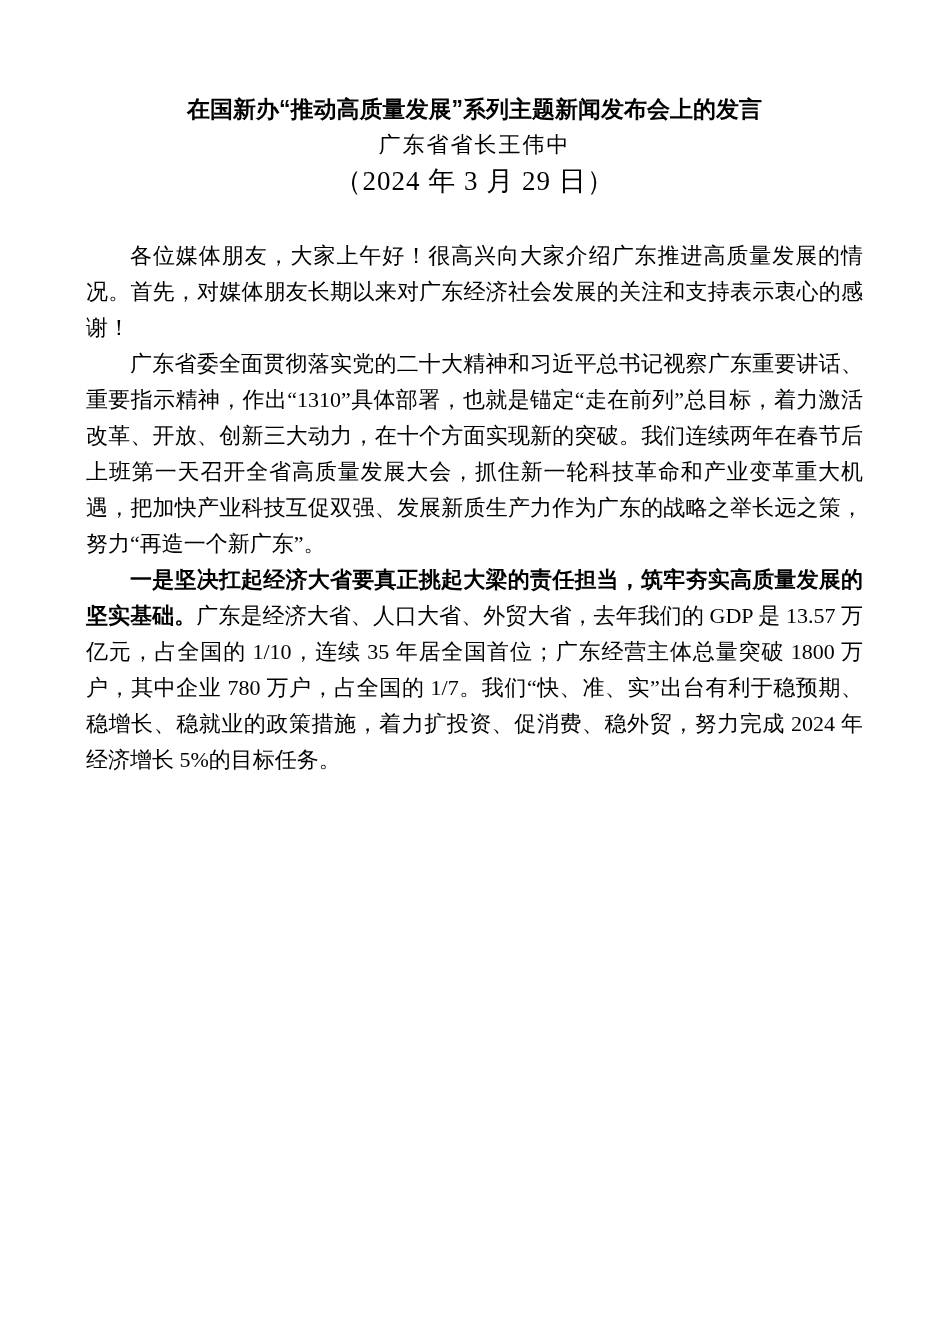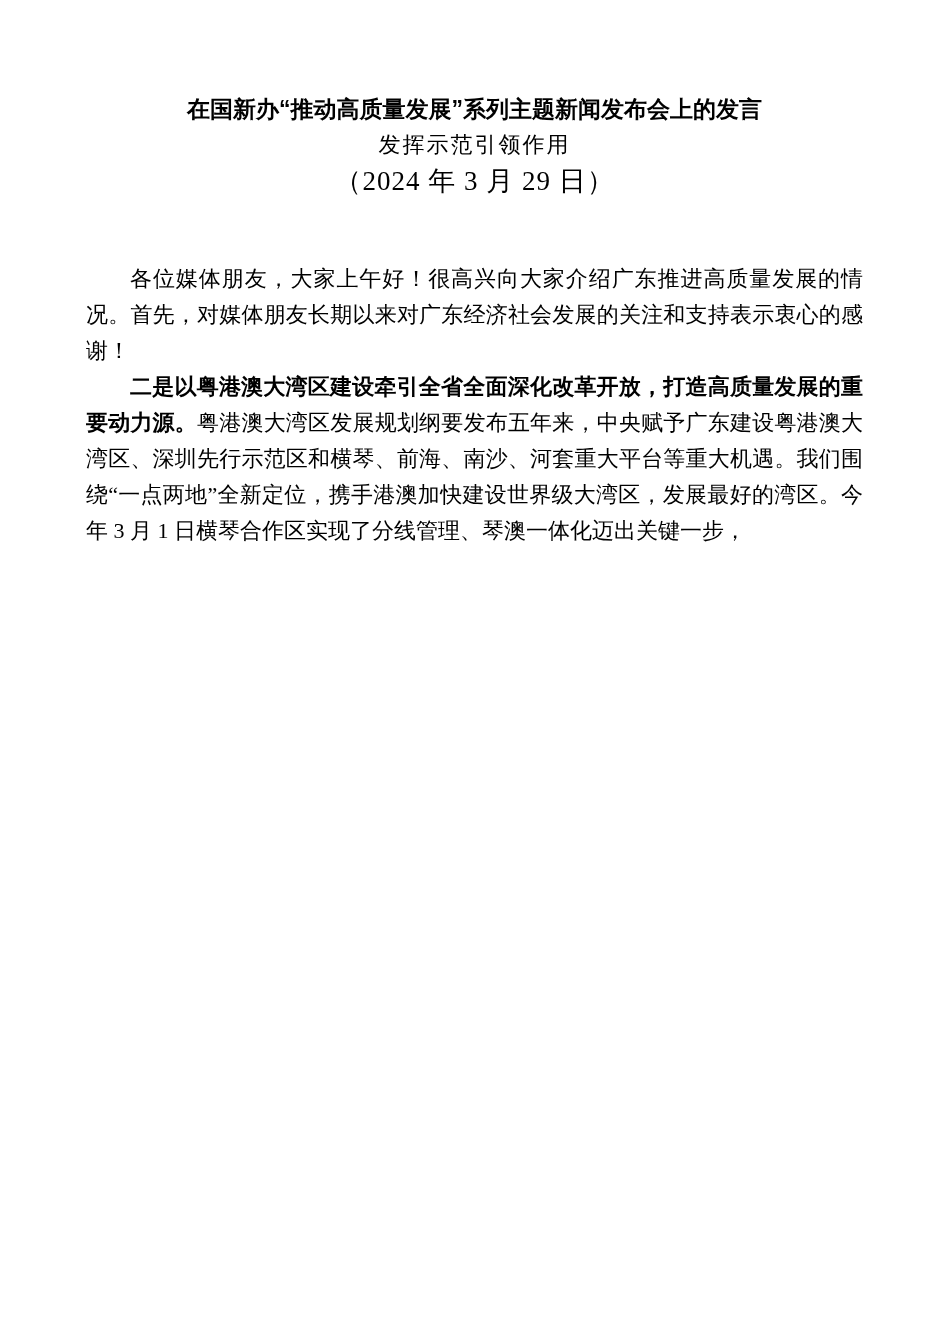--- a/index.html
+++ b/index.html
@@ -34,21 +34,21 @@
     text-align: center;
     letter-spacing: 2px;
   }
   .doc-date {
     font-size: 27px;
     line-height: 36px;
     text-align: center;
     letter-spacing: 1px;
   }
   .doc-body {
-    margin-top: 62px;
+    margin-top: 39px;
   }
   .doc-body p {
     margin: 0;
     font-size: 22px;
     line-height: 36px;
     text-align: justify;
     text-indent: 2em;
     word-break: break-all;
   }
   .lead {
@@ -56,28 +56,29 @@
     font-family: "Liberation Sans", "DejaVu Sans", sans-serif;
   }
 </style>
 </head>
 <body>
 
 <div class="page">
 
   <h1 class="doc-title">在国新办“推动高质量发展”系列主题新闻发布会上的发言</h1>
 
-  <div class="doc-author">发挥示范引领作用</div>
+  <div class="doc-author">广东省省长王伟中</div>
 
   <div class="doc-date">（2024 年 3 月 29 日）</div>
 
   <div class="doc-body">
 
     <p><b class="lead"></b><span>各位媒体朋友，大家上午好！很高兴向大家介绍广东推进高质量发展的情况。首先，对媒体朋友长期以来对广东经济社会发展的关注和支持表示衷心的感谢！</span></p>
 
 
+    <p><b class="lead"></b><span>广东省委全面贯彻落实党的二十大精神和习近平总书记视察广东重要讲话、重要指示精神，作出“1310”具体部署，也就是锚定“走在前列”总目标，着力激活改革、开放、创新三大动力，在十个方面实现新的突破。我们连续两年在春节后上班第一天召开全省高质量发展大会，抓住新一轮科技革命和产业变革重大机遇，把加快产业科技互促双强、发展新质生产力作为广东的战略之举长远之策，努力“再造一个新广东”。</span></p>
 
+    <p><b class="lead">一是坚决扛起经济大省要真正挑起大梁的责任担当，筑牢夯实高质量发展的坚实基础。</b><span>广东是经济大省、人口大省、外贸大省，去年我们的 GDP 是 13.57 万亿元，占全国的 1/10，连续 35 年居全国首位；广东经营主体总量突破 1800 万户，其中企业 780 万户，占全国的 1/7。我们“快、准、实”出台有利于稳预期、稳增长、稳就业的政策措施，着力扩投资、促消费、稳外贸，努力完成 2024 年经济增长 5%的目标任务。</span></p>
 
-    <p><b class="lead">二是以粤港澳大湾区建设牵引全省全面深化改革开放，打造高质量发展的重要动力源。</b><span>粤港澳大湾区发展规划纲要发布五年来，中央赋予广东建设粤港澳大湾区、深圳先行示范区和横琴、前海、南沙、河套重大平台等重大机遇。我们围绕“一点两地”全新定位，携手港澳加快建设世界级大湾区，发展最好的湾区。今年 3 月 1 日横琴合作区实现了分线管理、琴澳一体化迈出关键一步，</span></p>
 
   </div>
 
 </div>
 
 </body></html>

